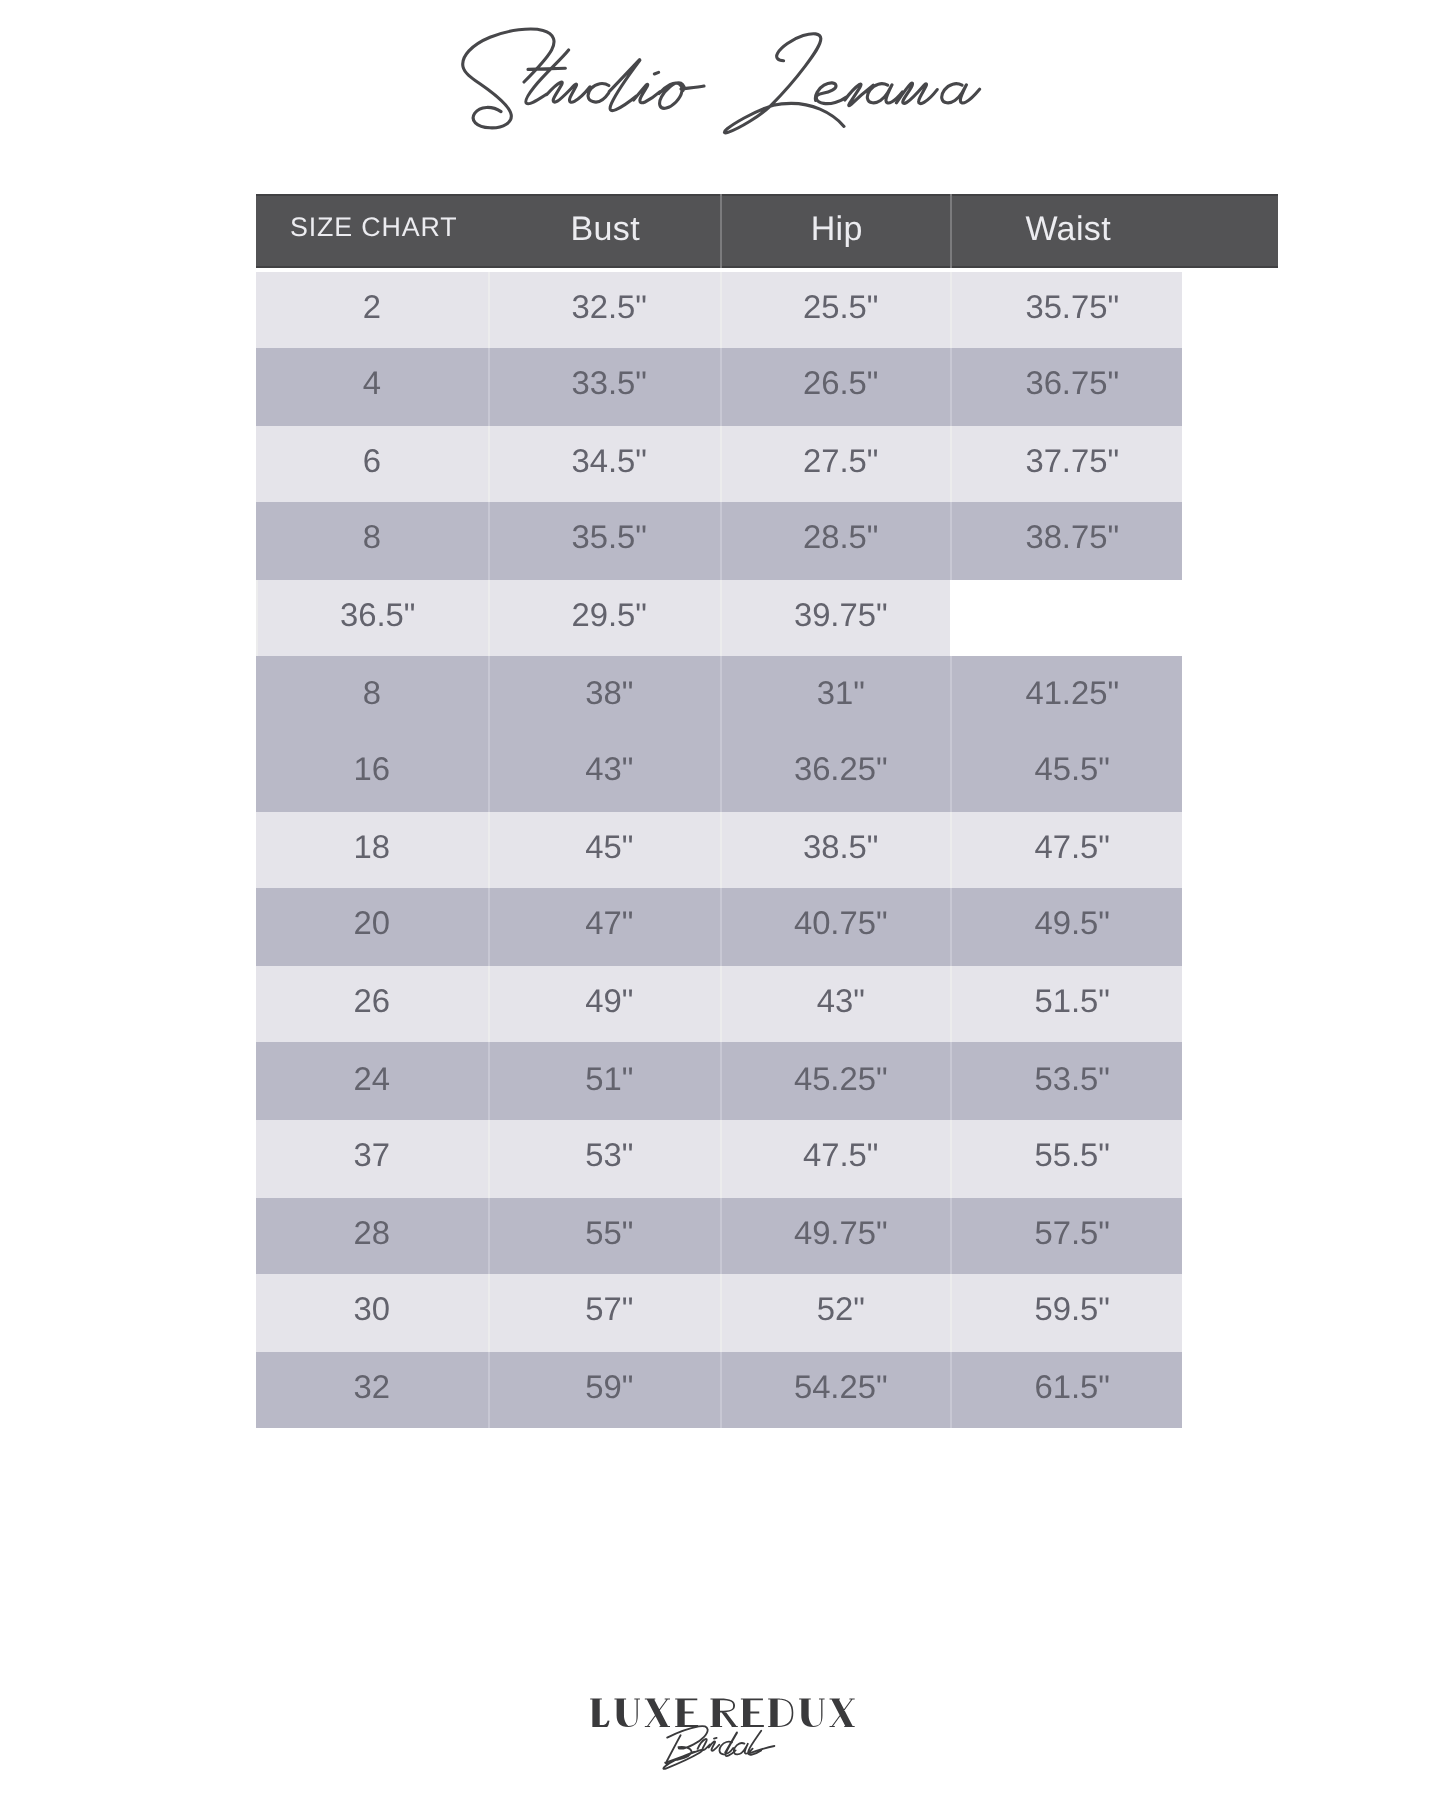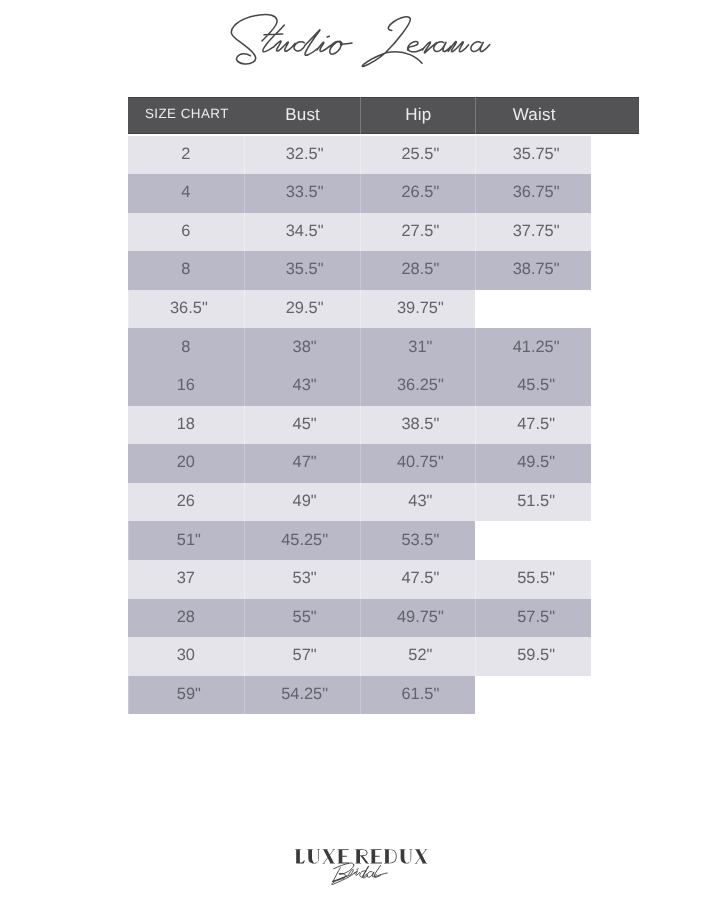--- a/index.html
+++ b/index.html
@@ -109,20 +109,21 @@
           <div class="cell sep">40.75"</div>
           <div class="cell sep">49.5"</div>
         </div>
         <div class="row odd">
           <div class="cell">26</div>
           <div class="cell sep">49"</div>
           <div class="cell sep">43"</div>
           <div class="cell sep">51.5"</div>
         </div>
         <div class="row even">
+          <div class="cell">24</div>
           <div class="cell sep">51"</div>
           <div class="cell sep">45.25"</div>
           <div class="cell sep">53.5"</div>
         </div>
         <div class="row odd">
           <div class="cell">37</div>
           <div class="cell sep">53"</div>
           <div class="cell sep">47.5"</div>
           <div class="cell sep">55.5"</div>
         </div>
@@ -132,20 +133,21 @@
           <div class="cell sep">49.75"</div>
           <div class="cell sep">57.5"</div>
         </div>
         <div class="row odd">
           <div class="cell">30</div>
           <div class="cell sep">57"</div>
           <div class="cell sep">52"</div>
           <div class="cell sep">59.5"</div>
         </div>
         <div class="row even">
+          <div class="cell">32</div>
           <div class="cell sep">59"</div>
           <div class="cell sep">54.25"</div>
           <div class="cell sep">61.5"</div>
         </div>
       </div>
   </div>
 
   <div class="footer">
     <svg viewBox="0 0 720 52" xmlns="http://www.w3.org/2000/svg" role="img" aria-label="Luxe Redux Bridal">
       <title>LUXE REDUX</title>

